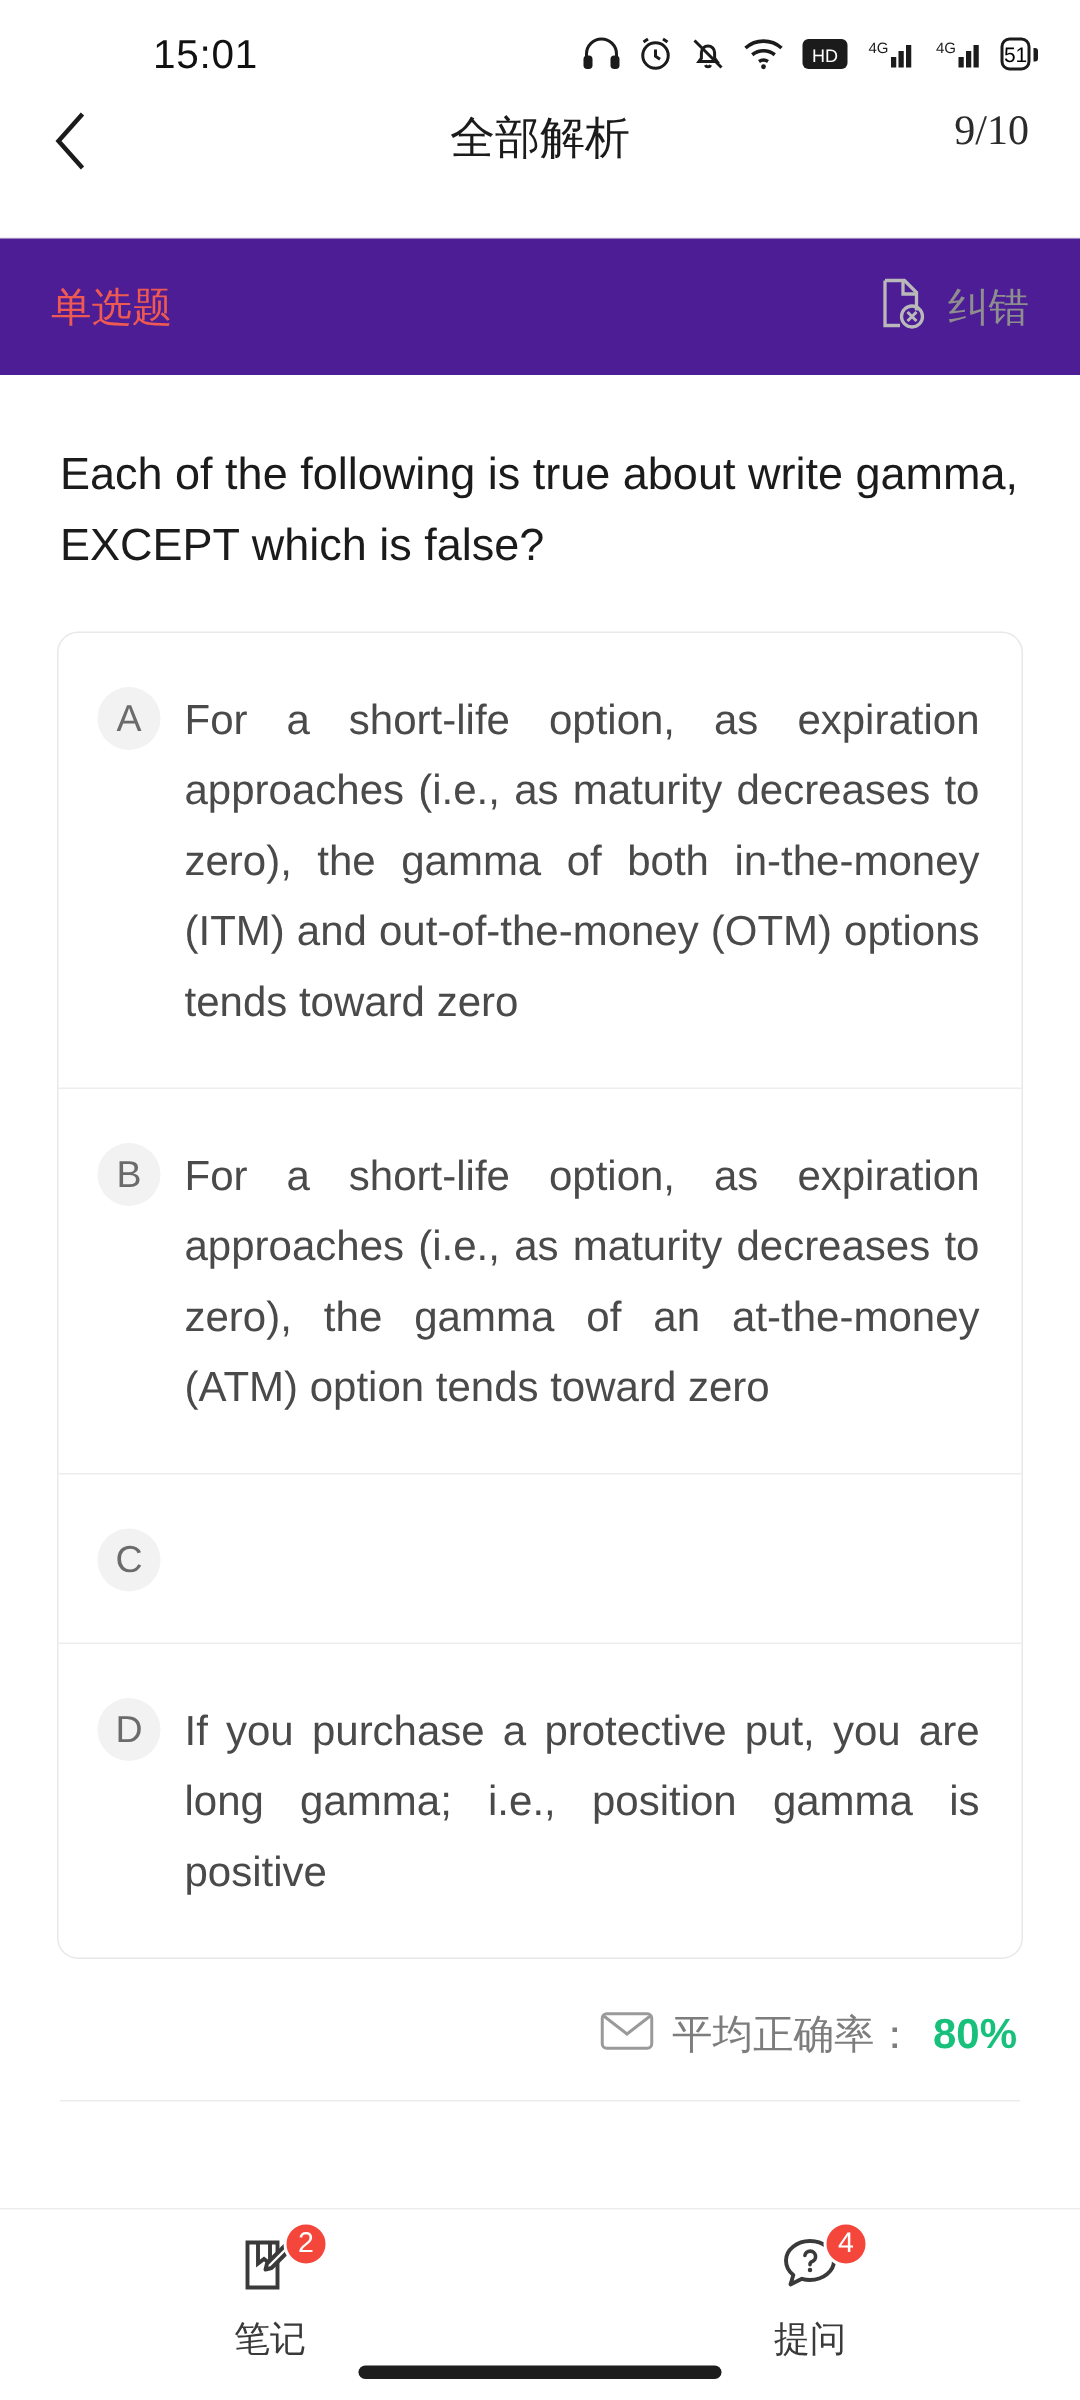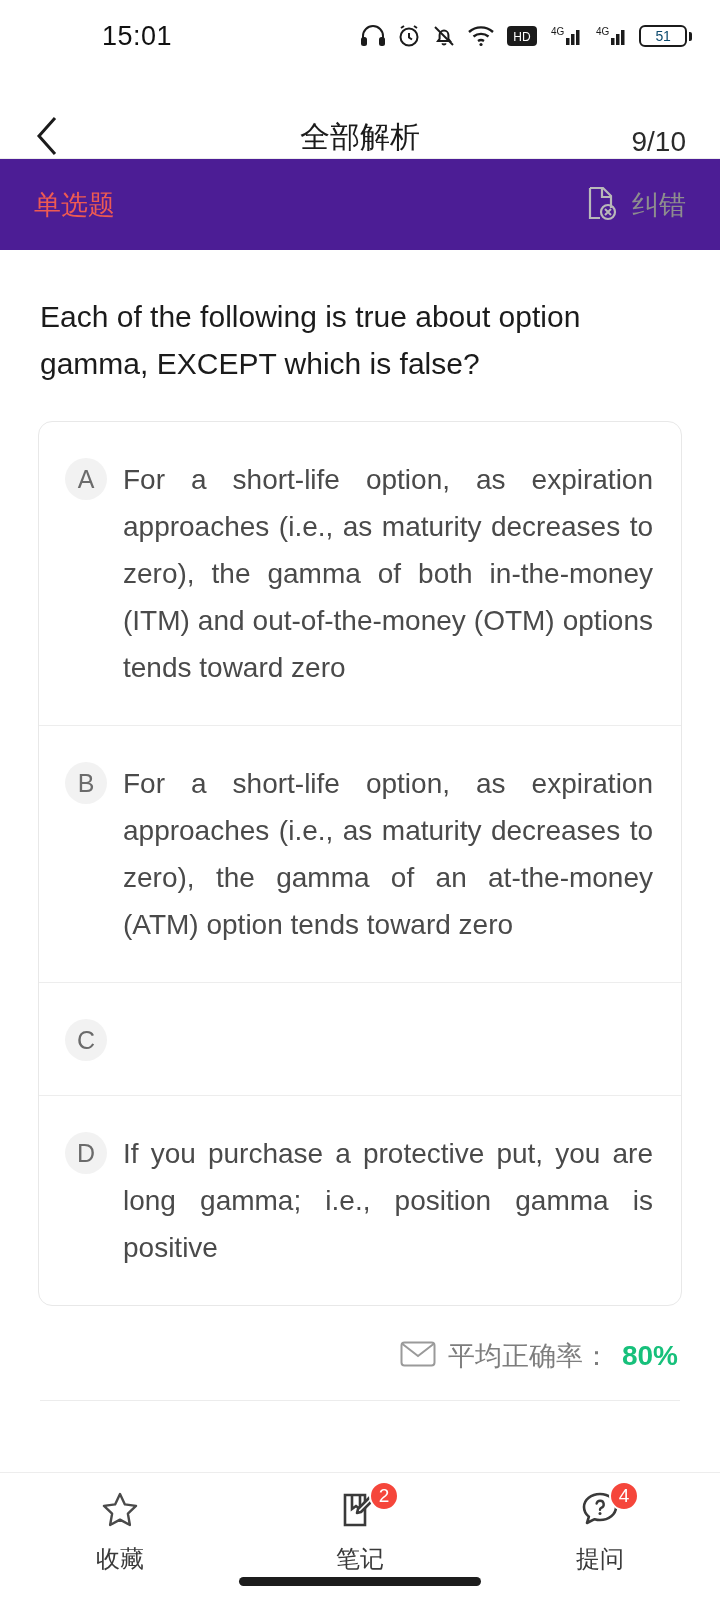--- a/index.html
+++ b/index.html
@@ -42,45 +42,46 @@
     align-items: center;
     gap: 11px;
   }
   .status-icons svg { display: block; }
   .batt {
     display: flex;
     align-items: center;
     gap: 2px;
   }
   .batt-body {
-    width: 48px; height: 22px;
+    width: 20px; height: 22px;
     border: 2px solid #1b1b1b;
     border-radius: 6px;
     display: flex;
     align-items: center;
     justify-content: center;
     font-size: 14px;
-    color: #0c4a6e;
+    color: #000000;
     letter-spacing: -.2px;
   }
   .batt-cap {
     width: 3px; height: 9px;
     background: #1b1b1b;
     border-radius: 0 2px 2px 0;
   }
 
   
   .nav-bar {
     height: 86px;
     background: #ffffff;
     display: flex;
-    align-items: flex-end;
+    align-items: flex-start;
     padding: 0 34px;
     flex: 0 0 auto;
     position: relative;
+    font-family: Liberation Serif, serif;
   }
   .nav-back { width: 44px; height: 44px; display: flex; align-items: center; }
   .nav-title {
     position: absolute;
     left: 0; right: 0;
     text-align: center;
     font-size: 30px;
     color: #1b1b1b;
     pointer-events: none;
   }
@@ -308,21 +309,21 @@
             <path d="M20 4v9h9" fill="none" stroke="#b9b9b9" stroke-width="2.2"></path>
             <circle cx="26" cy="28" r="7" fill="none" stroke="#b9b9b9" stroke-width="2.2"></circle>
             <path d="M23 25l6 6M29 25l-6 6" stroke="#b9b9b9" stroke-width="2"></path>
           </svg>
       </span>
       <span class="report-text">纠错</span>
     </div>
   </div>
 
   <div class="content">
-    <div class="question">Each of the following is true about option gamma, EXCEPT which is false?</div>
+    <div class="question">Each of the following is true about write gamma, EXCEPT which is false?</div>
 
     <div class="options-card">
       <div class="option">
         <div class="opt-letter">A</div>
         <div class="opt-text">For a short-life option, as expiration approaches (i.e., as maturity decreases to zero), the gamma of both in-the-money (ITM) and out-of-the-money (OTM) options tends toward zero</div>
       </div>
       <div class="option">
         <div class="opt-letter">B</div>
         <div class="opt-text">For a short-life option, as expiration approaches (i.e., as maturity decreases to zero), the gamma of an at-the-money (ATM) option tends toward zero</div>
       </div>
@@ -342,28 +343,20 @@
             <path d="M2.5 4l15.5 12L33.5 4" fill="none" stroke="#9a9a9a" stroke-width="2"></path>
           </svg>
       </span>
       <span class="acc-label">平均正确率：</span>
       <span class="acc-value">80%</span>
     </div>
     <div class="divider-line"></div>
   </div>
 
   <div class="tab-bar">
-    <div class="tab">
-      <div class="tab-icon">
-        <svg width="44" height="44" viewBox="0 0 44 44">
-            <path d="M22 6l4.9 10.4 11.1 1.5-8.1 7.8 2 11.3L22 31.6 12.1 37l2-11.3L6 17.9l11.1-1.5z" fill="none" stroke="#4a4a4a" stroke-width="2.4" stroke-linejoin="round"></path>
-          </svg>
-      </div>
-      <div class="tab-label">收藏</div>
-    </div>
 
     <div class="tab">
       <div class="tab-icon">
         <svg width="44" height="44" viewBox="0 0 44 44">
             <path d="M7 7h20v30H7z" fill="none" stroke="#3a3a3a" stroke-width="2.6"></path>
             <path d="M14 7v14l4-3 4 3V7" fill="none" stroke="#3a3a3a" stroke-width="2.6"></path>
             <path d="M37 10l-14 14-4 1 1-4 14-14z" fill="#fff" stroke="#3a3a3a" stroke-width="2.6" stroke-linejoin="round"></path>
           </svg>
         <span class="badge">2</span>
       </div>

